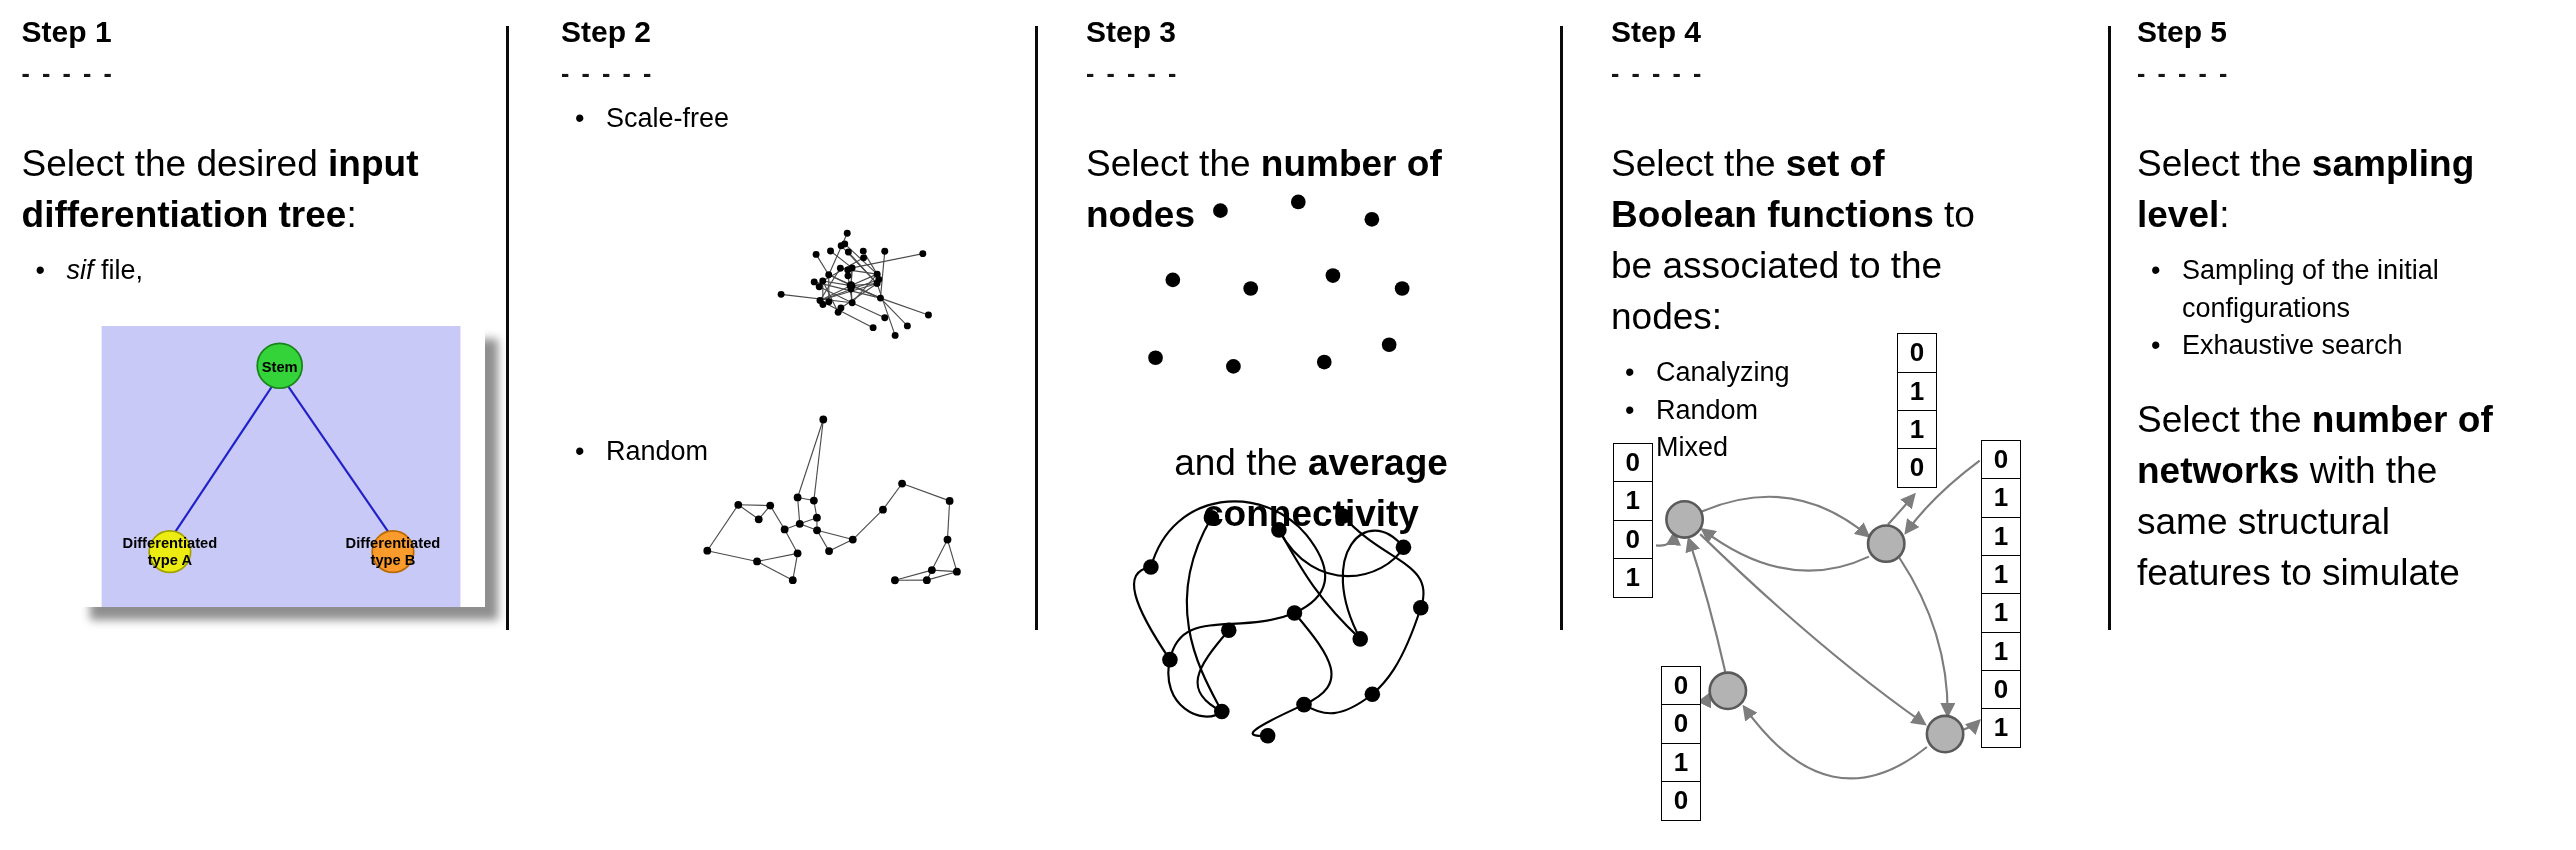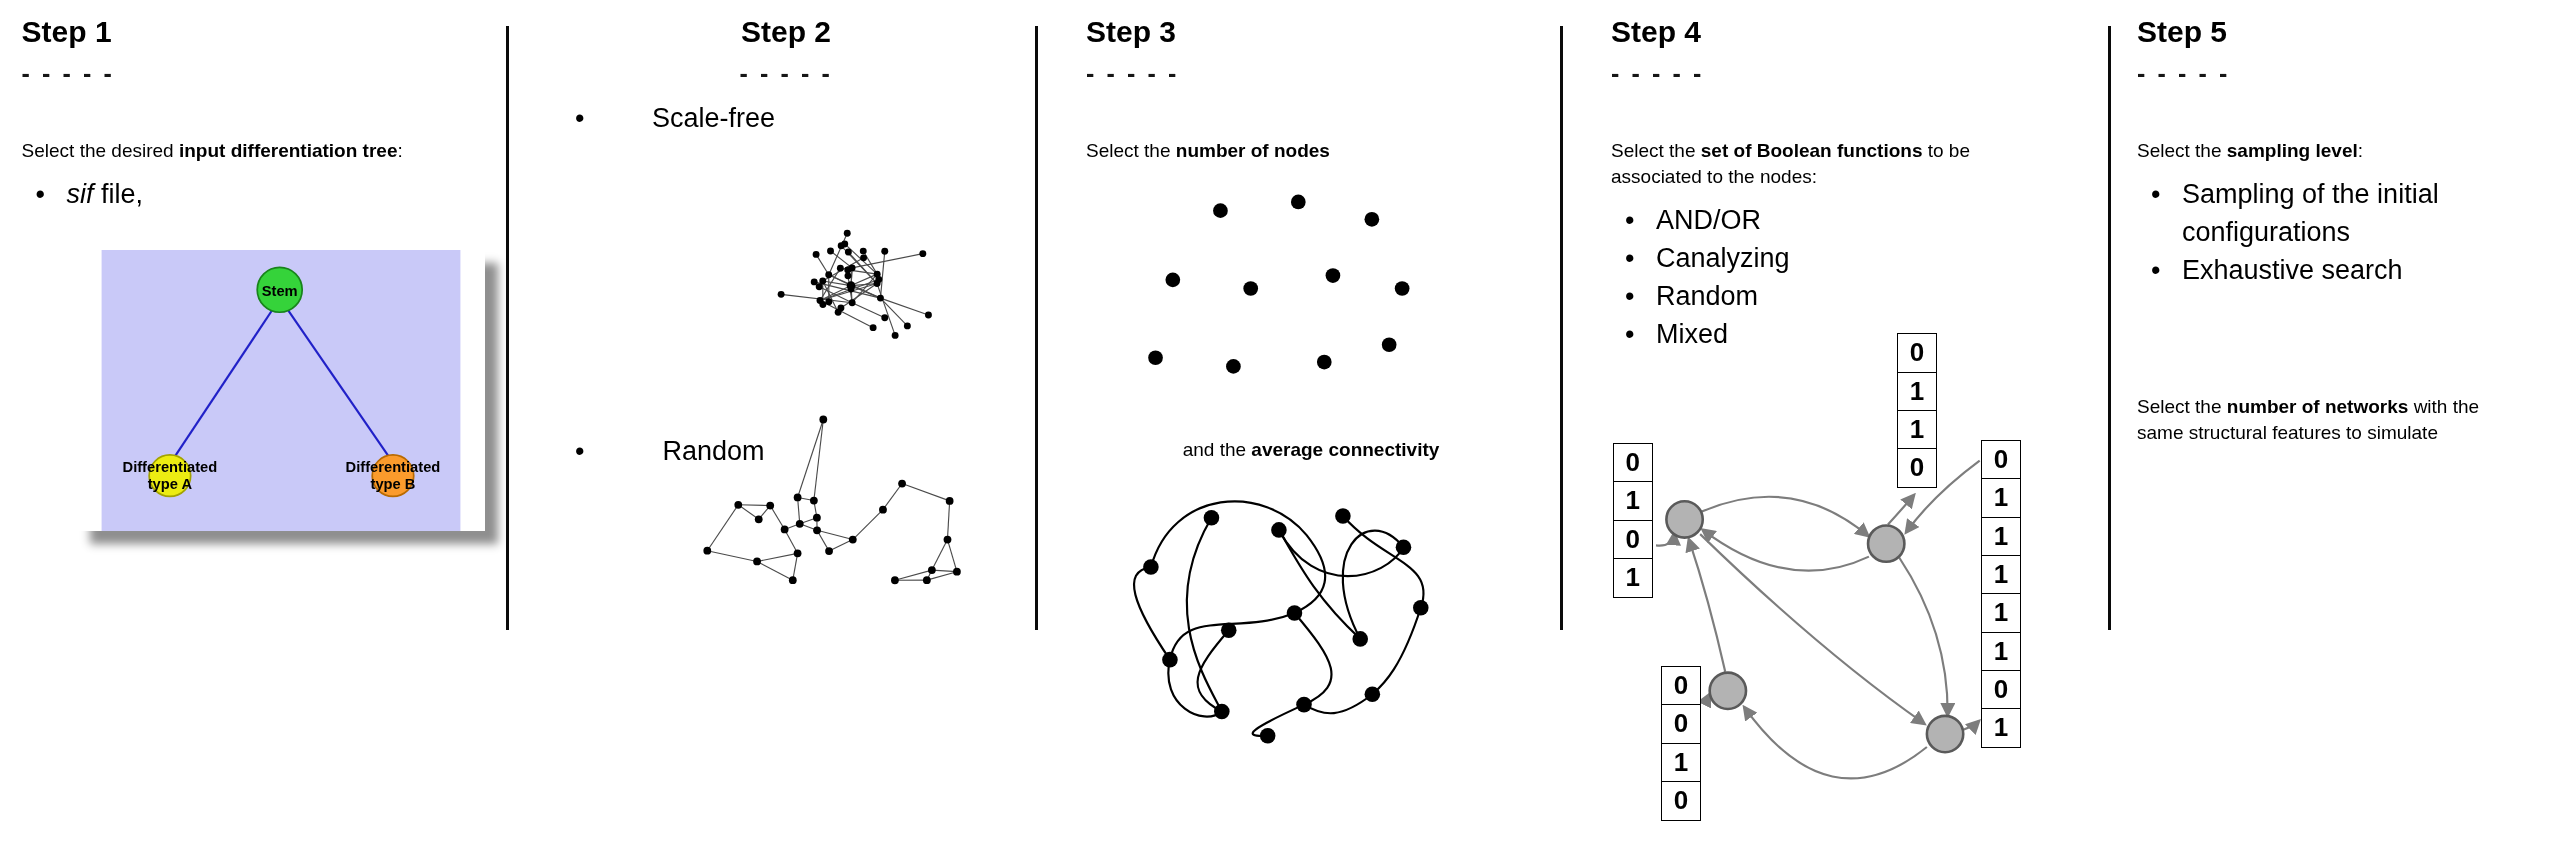--- a/index.html
+++ b/index.html
@@ -1,27 +1,27 @@
 <!DOCTYPE html>
 <html style="font-size:14px"><head>
 <meta charset="utf-8">
 <style>
   *{margin:0;padding:0;box-sizing:border-box;}
   html,body{width:2576px;height:851px;background:#ffffff;font-family:"Liberation Sans",sans-serif;color:#000;}
   body{position:relative;overflow:hidden;}
   .divider{position:absolute;top:26px;width:2.6px;height:604px;background:#0a0a0a;}
   .col{position:absolute;top:0;height:851px;padding-top:14px;}
   .col1{left:21.6px;width:459px;}
-  .col2{left:561px;width:450px;text-align:center;}
+  .col2{left:561px;width:450px;}
   .col3{left:1086px;width:454px;}
   .col4{left:1611px;width:489px;}
   .col5{left:2137px;width:428px;}
   .title{font-size:30px;font-weight:700;line-height:1.2;}
   .dashes{font-size:25px;font-weight:700;letter-spacing:2.6px;margin-top:8.7px;color:#161616;}
-  .para{font-size:19px;line-height:1.38;margin-top:50px;}
+  .para{font-size:37px;line-height:1.38;margin-top:50px;}
   .b{font-weight:700;}
   .i{font-style:italic;}
   .bullets{margin-top:12px;}
   .bullet{font-size:27px;line-height:1.4;padding-left:45px;position:relative;}
   .bullet::before{content:"\2022";position:absolute;left:14px;}
   .fig{position:absolute;}
   .fig svg{display:block;width:100%;height:100%;}
   .tree-fig{position:relative;width:408px;height:281px;margin:36px 0 0 55px;box-shadow:13px 13px 8.7px #8f8f8f;}
   .tree-fig svg{display:block;width:100%;height:100%;}
   .abs-bullet{position:absolute;left:0;width:260px;}
@@ -262,21 +262,20 @@
         <circle cx="195" cy="300" r="9" fill="#000"></circle>
       </svg>
   </div>
 </div>
 
 <div class="col col4">
   <div class="title">Step 4</div>
   <div class="dashes">- - - - -</div>
   <div class="para" style="width:415px"><span>Select the </span><span class="b">set of Boolean functions</span><span> to be associated to the nodes:</span></div>
   <div class="bullets">
-    <div class="bullet">AND/OR</div>
     <div class="bullet">Canalyzing</div>
     <div class="bullet">Random</div>
     <div class="bullet">Mixed</div>
   </div>
 
   <div class="boolfig">
     <svg viewBox="0 0 565 600">
       <defs>
         <marker id="arrw" viewBox="0 0 10 10" refX="8" refY="5" markerWidth="7" markerHeight="7" orient="auto">
           <path d="M0,0 L10,5 L0,10 z" fill="#7d7d7d"></path>

